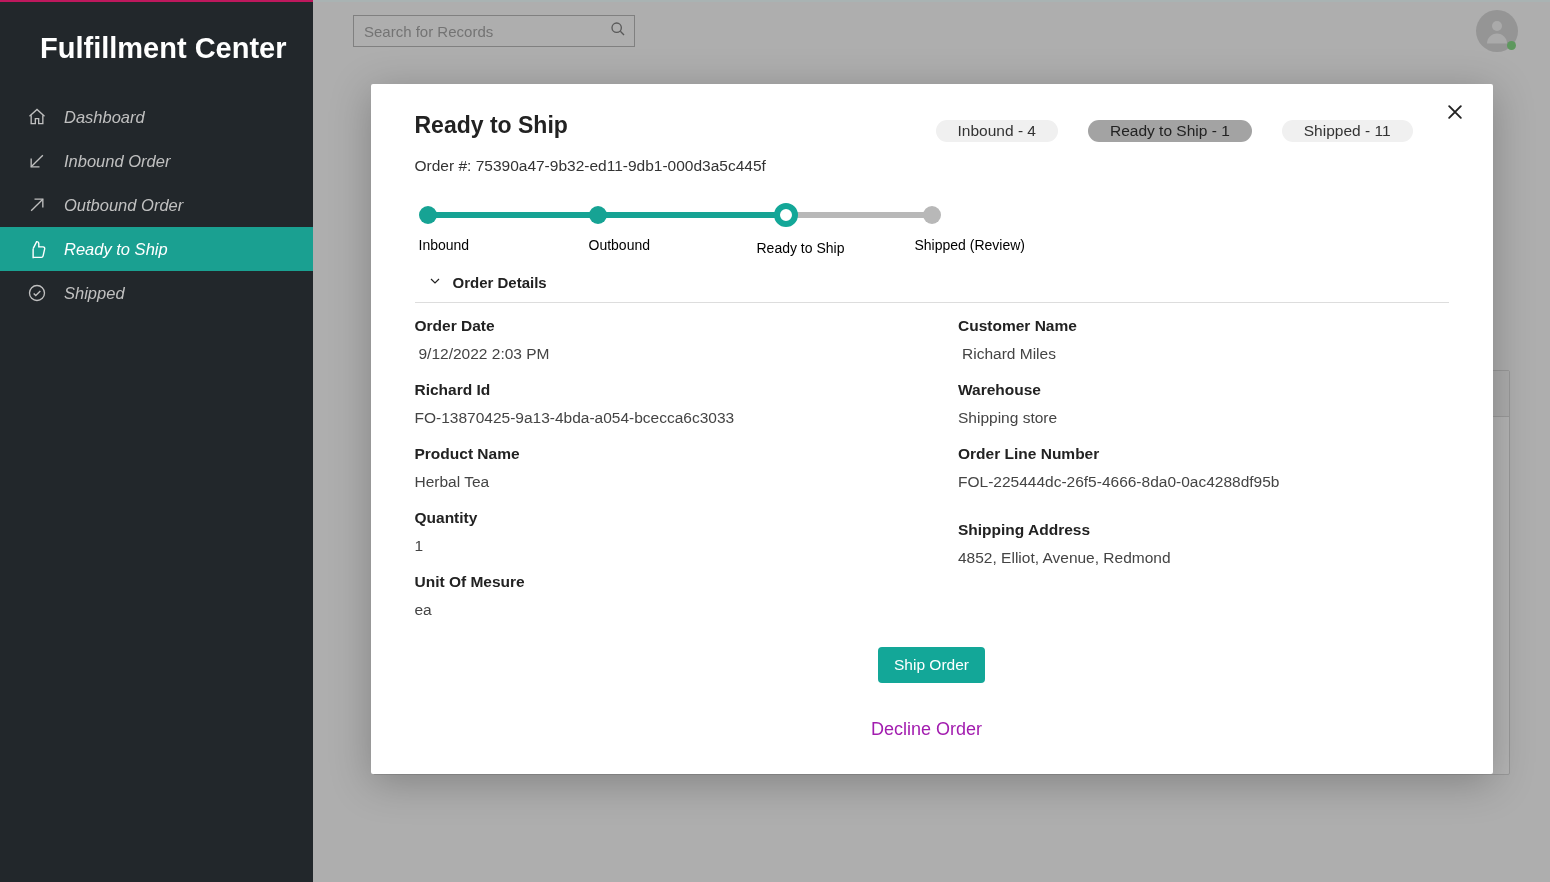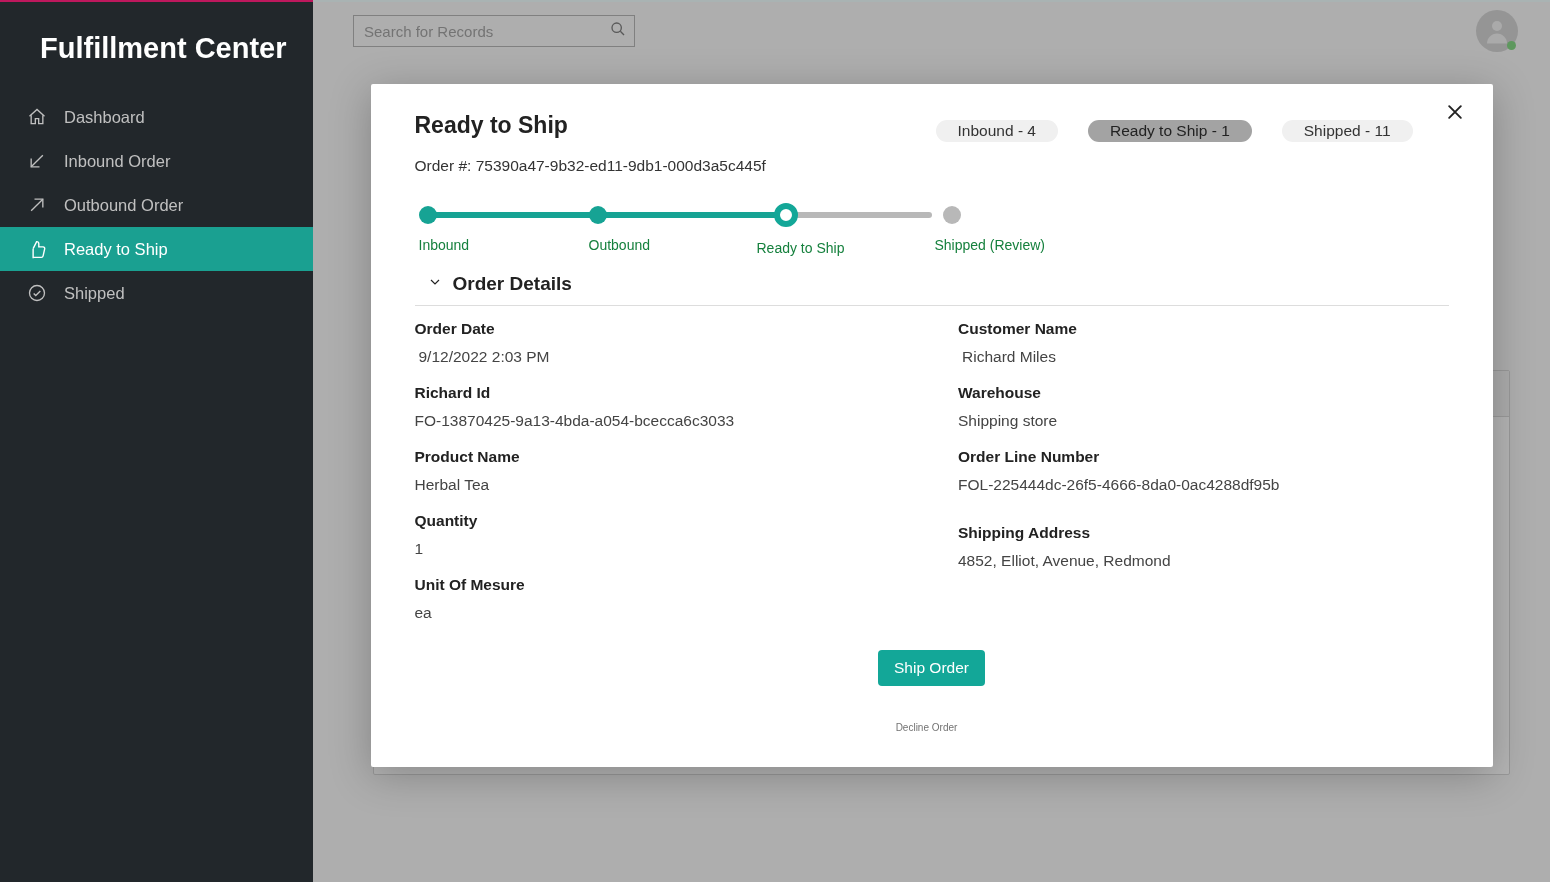--- a/index.html
+++ b/index.html
@@ -3,21 +3,21 @@
 <meta charset="utf-8">
 <style>
   * { box-sizing: border-box; margin: 0; padding: 0; font-family: "Segoe UI", Arial, sans-serif; }
   html, body { width: 1550px; height: 882px; overflow: hidden; background: #fff; }
 
   
   .app { display: flex; width: 100%; height: 100%; }
   .sidebar { width: 313px; background: #22272b; color: #d5d5d5; flex-shrink: 0; padding-top: 30px; border-top: 2px solid #be185d; }
   .sidebar-title { color: #fff; font-size: 29px; font-weight: 700; padding: 0 0 30px 40px; }
   .nav { list-style: none; }
-  .nav-item { display: flex; align-items: center; gap: 16px; padding: 11px 26px; font-size: 16.5px; cursor: pointer; color: #c0c0c0; }
+  .nav-item { display: flex; align-items: center; gap: 16px; padding: 11px 26px; font-size: 16.5px; cursor: pointer; color: #c0c0c0; font-style: italic; }
   .nav-item.active { background: #1aa091; color: #fff; }
   .nav-item .icon { width: 22px; height: 22px; display: inline-flex; align-items: center; justify-content: center; }
   .nav-item svg { stroke: currentColor; fill: none; }
 
   .main { flex: 1; background: #efefef; position: relative; display: flex; flex-direction: column; border-top: 2px solid #a9b3b3; }
   .topbar { height: 58px; display: flex; align-items: center; padding: 0 40px; }
   .search { width: 282px; height: 32px; border: 1.5px solid #8a8a8a; background: #efefef; display: flex; align-items: center; padding: 0 8px 0 10px; gap: 10px; }
   .search input { flex: 1; border: none; outline: none; background: transparent; font-size: 15px; color: #8b5cf6; }
   .search input::placeholder { color: #6e6e6e; }
   .search .sicon { color: #333; }
@@ -43,35 +43,35 @@
   .pill.active { background: #a3a3a3; color: #222; }
 
   
   .progress { position: relative; margin-top: 28px; height: 48px; }
   .progress-line { position: absolute; top: 9px; left: 12px; width: 505px; height: 6px; background: #b8b8b8; border-radius: 3px; }
   .progress-fill { position: absolute; top: 9px; left: 12px; height: 6px; background: #16a394; border-radius: 3px; }
   .step { position: absolute; top: 0; text-align: left; }
   .dot { width: 18px; height: 18px; border-radius: 50%; background: #b8b8b8; display: block; margin-bottom: 12px; margin-top: 3px; }
   .dot.done { background: #16a394; }
   .dot.current { width: 24px; height: 24px; border: 6px solid #13a798; background: #fff; margin-top: 0; margin-left: -3px; }
-  .step-label { font-size: 14px; color: #15803d; white-space: nowrap; }
-
-  
-  .section-head { display: flex; align-items: center; gap: 10px; font-size: 19px; font-weight: 600; color: #222; margin-top: 16px; padding: 6px 0 10px 6px; border-bottom: 1px solid #ddd; cursor: pointer; }
+  .step-label { font-size: 14px; color: #000000; white-space: nowrap; }
+
+  
+  .section-head { display: flex; align-items: center; gap: 10px; font-size: 15px; font-weight: 600; color: #222; margin-top: 16px; padding: 6px 0 10px 6px; border-bottom: 1px solid #ddd; cursor: pointer; }
   .section-head svg { stroke: #222; }
 
   .details { display: flex; gap: 53px; margin-top: 14px; }
   .col { flex: 1; }
   .field-label { font-size: 15.5px; font-weight: 700; color: #222; margin-top: 18px; }
   .col .field-label:first-child { margin-top: 0; }
   .field-value { font-size: 15.5px; color: #444; margin-top: 10px; }
 
   .modal-actions { display: flex; justify-content: flex-end; gap: 36px; align-items: center; margin-top: 28px; flex-direction: column; }
   .btn-primary { background: #13a798; color: #fff; border: none; padding: 9px 16px; border-radius: 4px; font-size: 15.5px; cursor: pointer; }
-  .btn-danger-text { color: #737373; background: transparent; border: none; font-size: 10px; cursor: pointer; padding-right: 10px; }
+  .btn-danger-text { color: #a21caf; background: transparent; border: none; font-size: 18px; cursor: pointer; padding-right: 10px; }
 </style>
 </head>
 <body>
 
 <div class="app">
   <aside class="sidebar">
     <div class="sidebar-title">Fulfillment Center</div>
     <ul class="nav">
       <li class="nav-item">
         <span class="icon">
@@ -167,21 +167,21 @@
             <span class="step-label">Inbound</span>
           </div>
           <div class="step" style="left:174px">
             <span class="dot done"></span>
             <span class="step-label">Outbound</span>
           </div>
           <div class="step" style="left:362px">
             <span class="dot current"></span>
             <span class="step-label" style="margin-left:-20px">Ready to Ship</span>
           </div>
-          <div class="step" style="left:528px">
+          <div class="step" style="left:508px">
             <span class="dot"></span>
             <span class="step-label" style="margin-left:-8px">Shipped (Review)</span>
           </div>
         </div>
 
         <div class="section-head">
           <span style="margin-left:6px">
             <svg width="16" height="16" viewBox="0 0 24 24" fill="none" stroke-width="1.8">
                 <path d="M6 9l6 6 6-6"></path>
               </svg>

